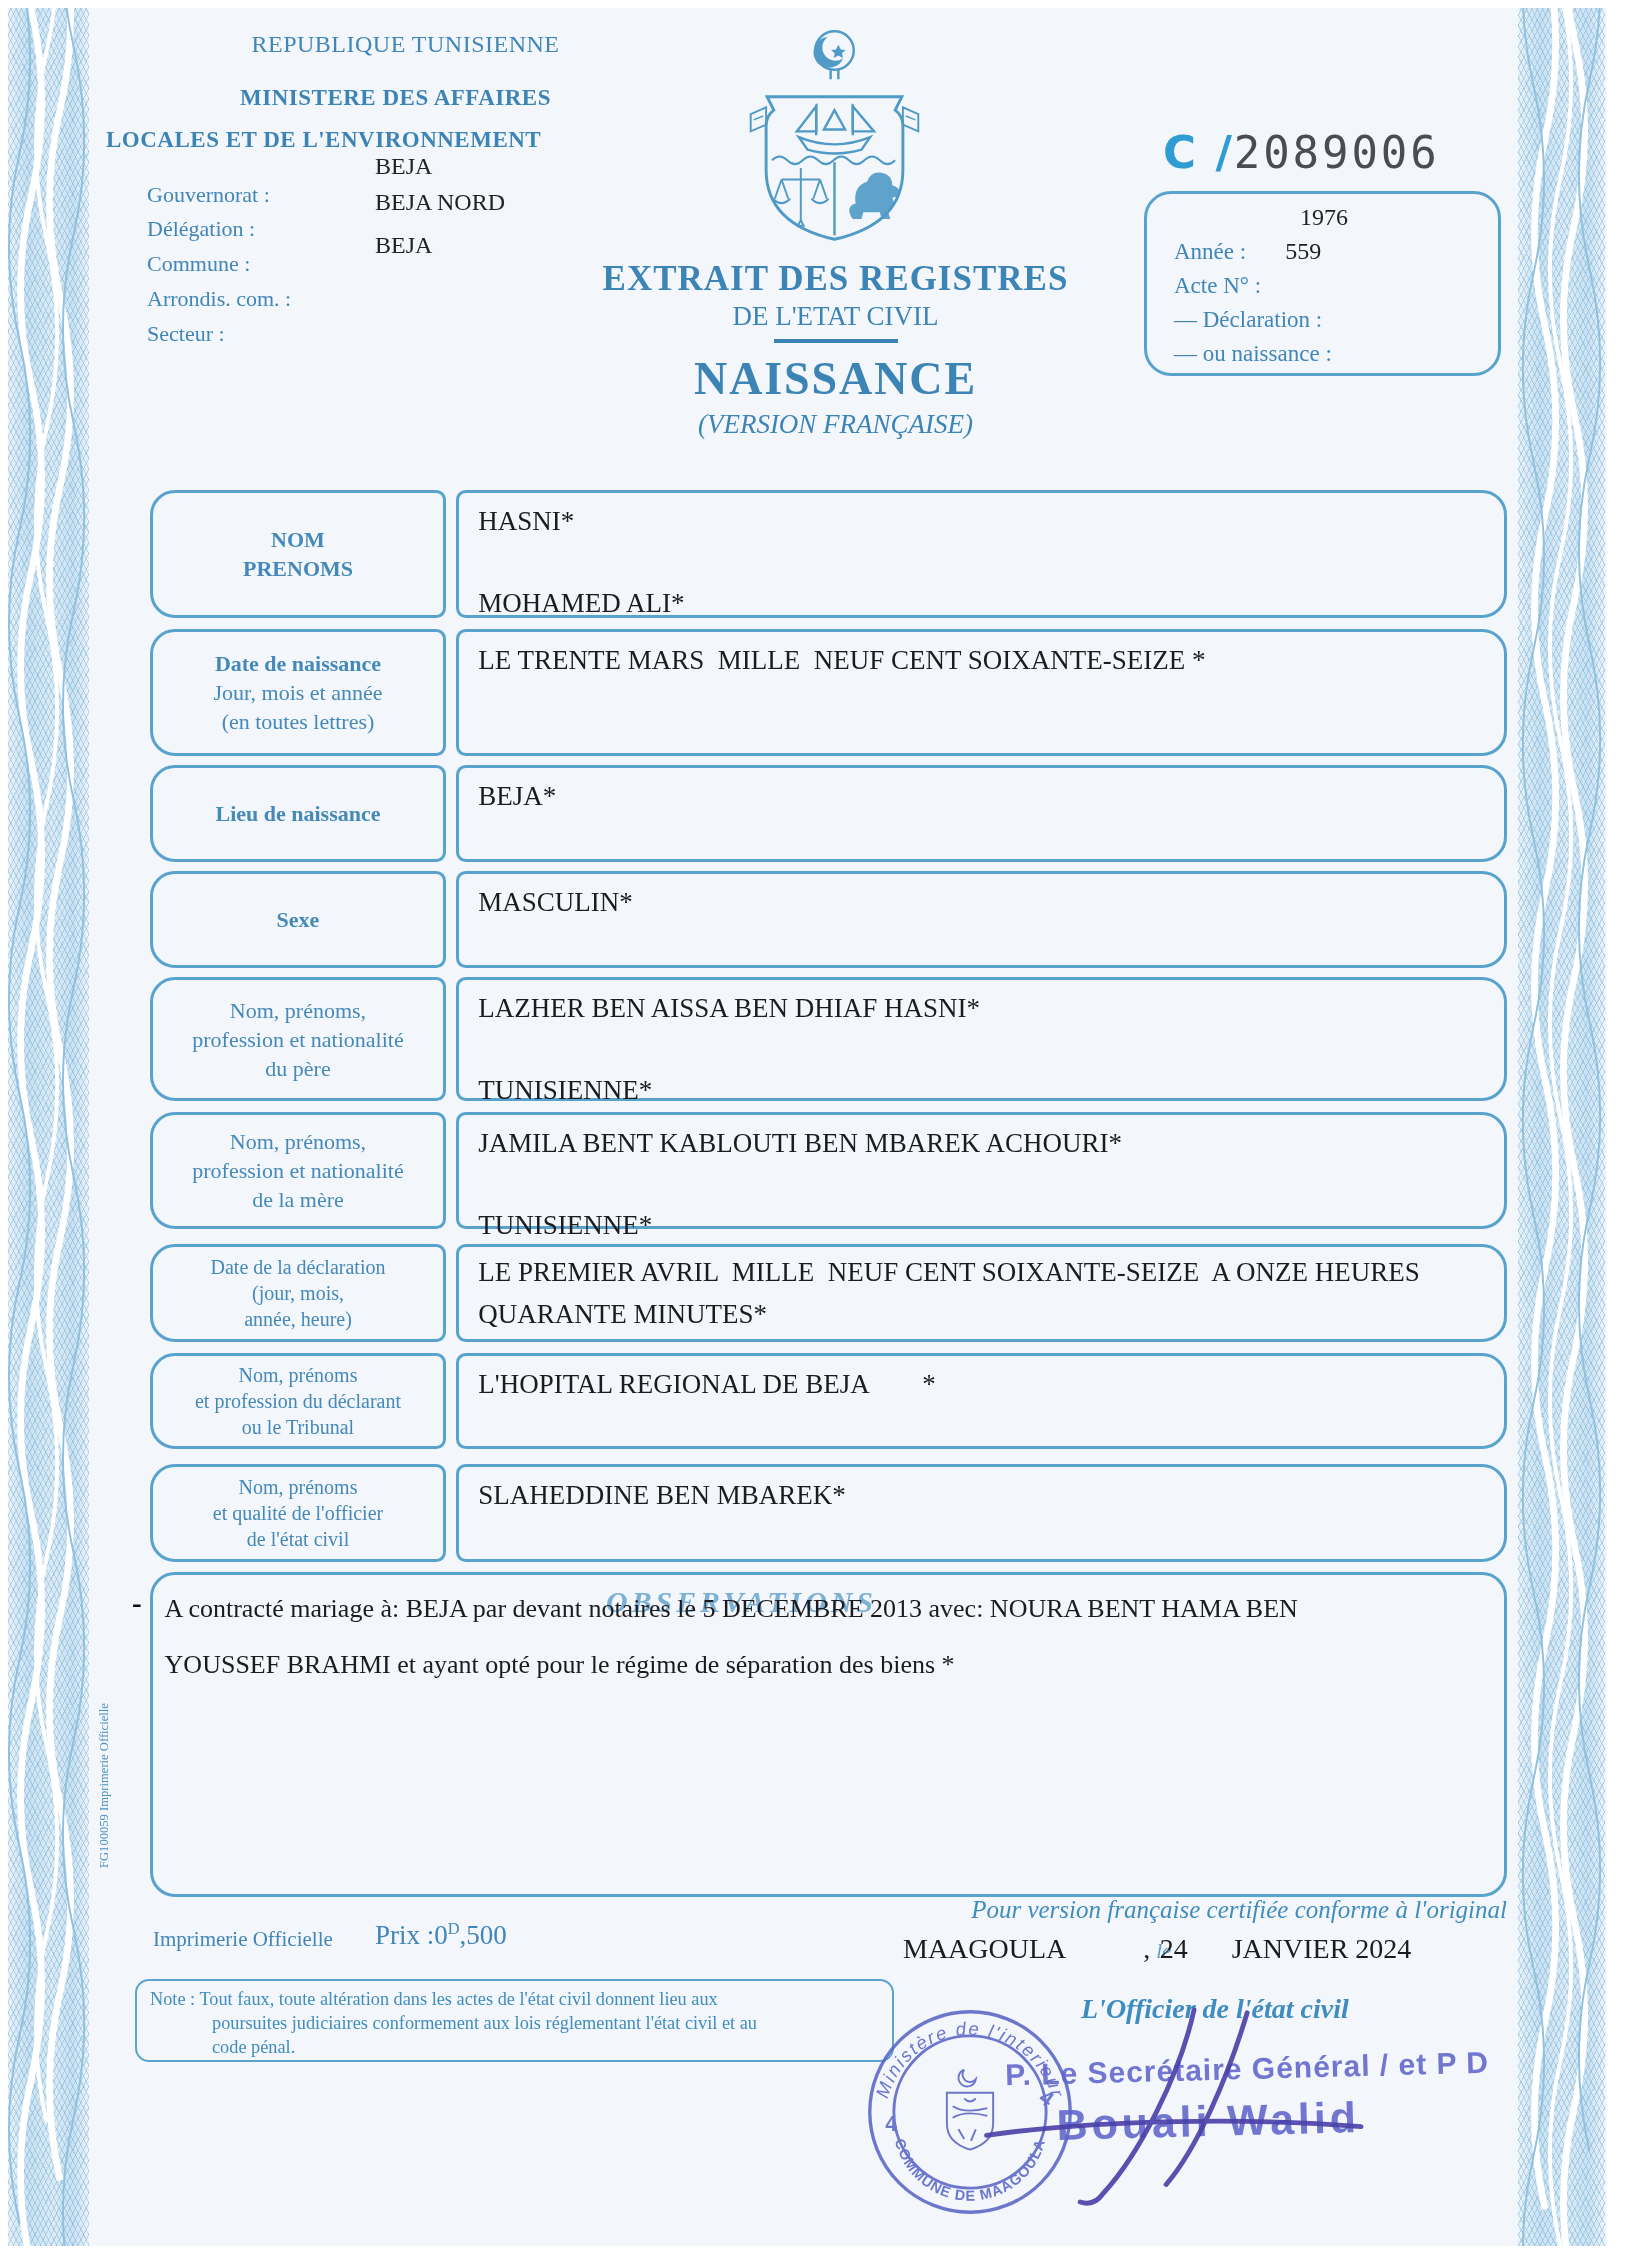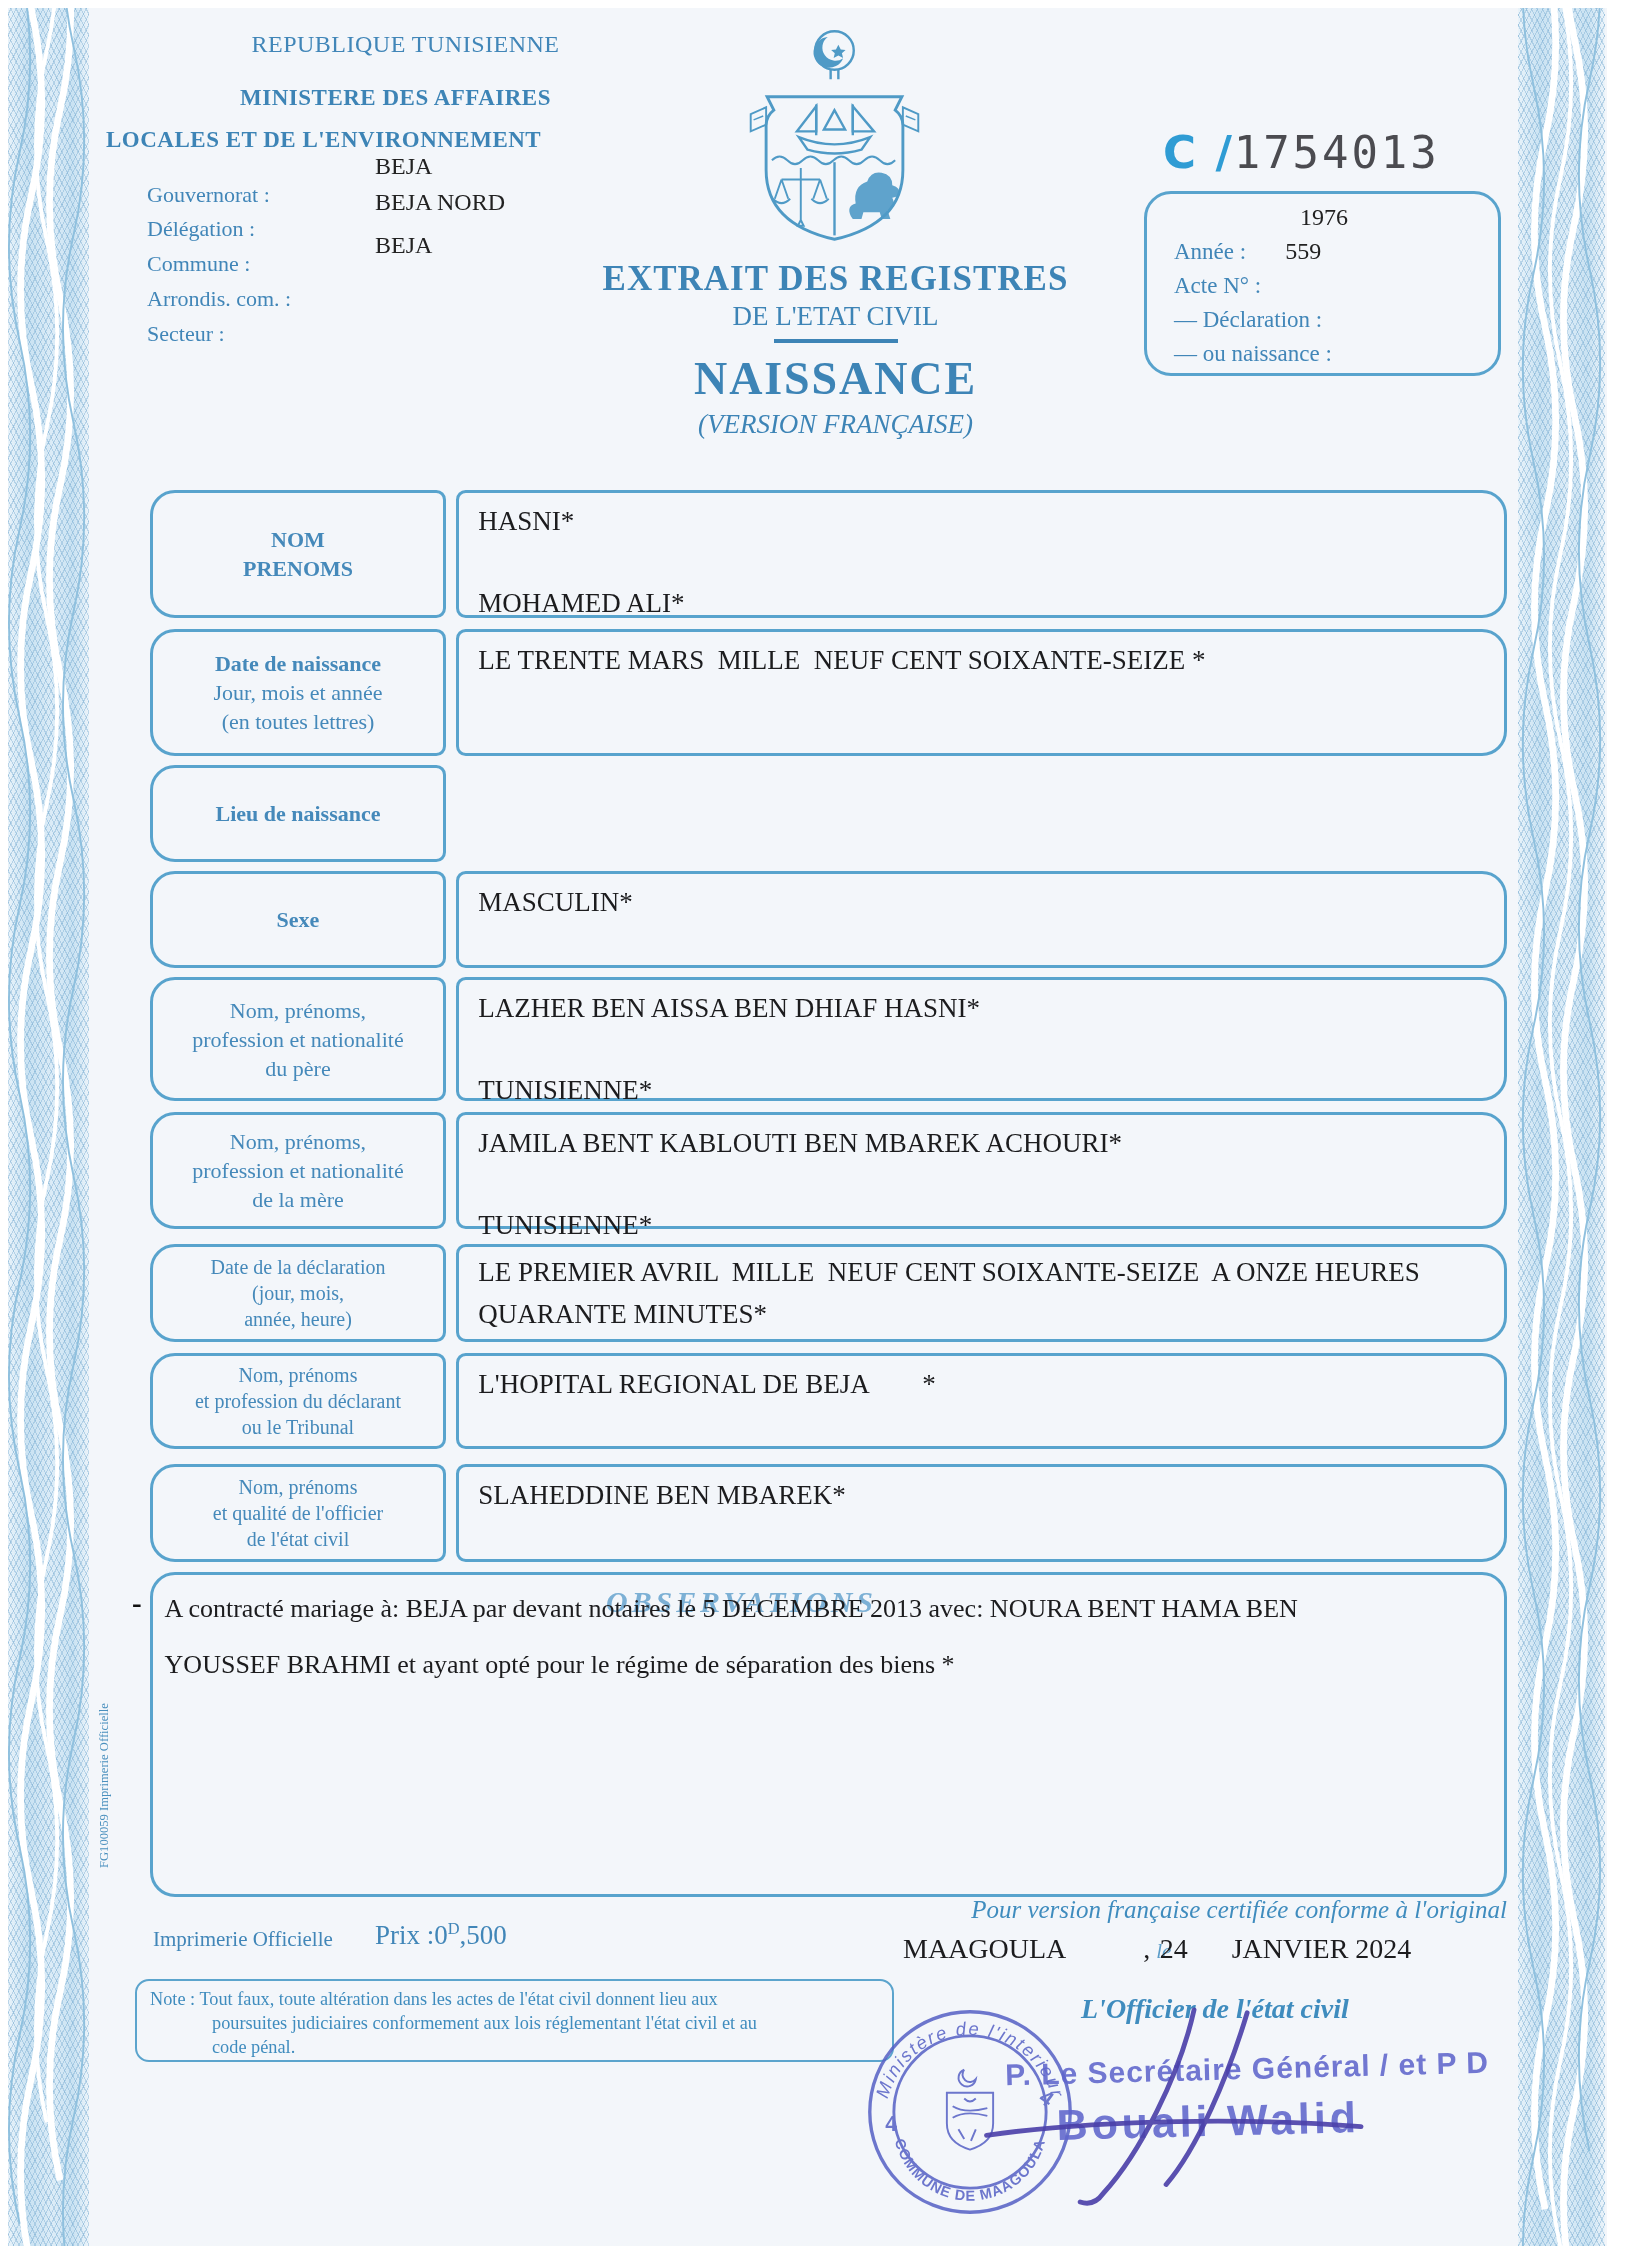--- a/index.html
+++ b/index.html
@@ -158,21 +158,21 @@
     <path d="M95 142 V218" stroke-width="2.5"></path>
     <path d="M60 148 V202 M60 202 l-3 6 h6 z M40 160 H80 M40 160 L33 180 M40 160 L47 180 M80 160 L73 180 M80 160 L87 180" stroke-width="2"></path>
     <path d="M31 180 q9 9 18 0 M71 180 q9 9 18 0" stroke-width="2"></path>
     <path d="M112 198 q-5 -10 5 -13 q-3 -18 12 -23 q4 -11 15 -9 q11 2 11 13 q9 2 7 11 l-7 2 q5 11 -5 13 l3 9 h-9 l-2 -7 h-17 l-2 7 h-9 z" fill="#4f9ac6" stroke="none" opacity=".9"></path>
     <path d="M8 92 l16 -7 v18 l-16 7 z M182 92 l-16 -7 v18 l16 7 z" stroke-width="2"></path>
     <path d="M11 98 l10 -4 M179 98 l-10 -4" stroke-width="1.5"></path>
   </svg>
 </div>
 
 <div class="abs serial">
-  <span class="pre">C /</span><span class="num">1754013</span>
+  <span class="pre">C /</span><span class="num">2089006</span>
 </div>
 
 <div class="abs actebox">
   <div class="yr">1976</div>
   <div>
     <span>Année :</span><span class="v559">559</span>
   </div>
   <div>Acte N° :</div>
   <div>— Déclaration :</div>
   <div>— ou naissance :</div>
@@ -200,20 +200,21 @@
       <span class="lb">Date de naissance</span>
       <span class="lr">Jour, mois et année
 (en toutes lettres)</span>
     </div>
   <div class="val">LE TRENTE MARS  MILLE  NEUF CENT SOIXANTE-SEIZE *</div>
 </div>
 <div class="abs row" style="top:765px;height:97px;">
   <div class="lab">
       <span class="lb">Lieu de naissance</span>
     </div>
+  <div class="val">BEJA*</div>
 </div>
 <div class="abs row" style="top:871px;height:97px;">
   <div class="lab">
       <span class="lb">Sexe</span>
     </div>
   <div class="val">MASCULIN*</div>
 </div>
 <div class="abs row" style="top:977px;height:124px;">
   <div class="lab">
       <span class="lr">Nom, prénoms,

